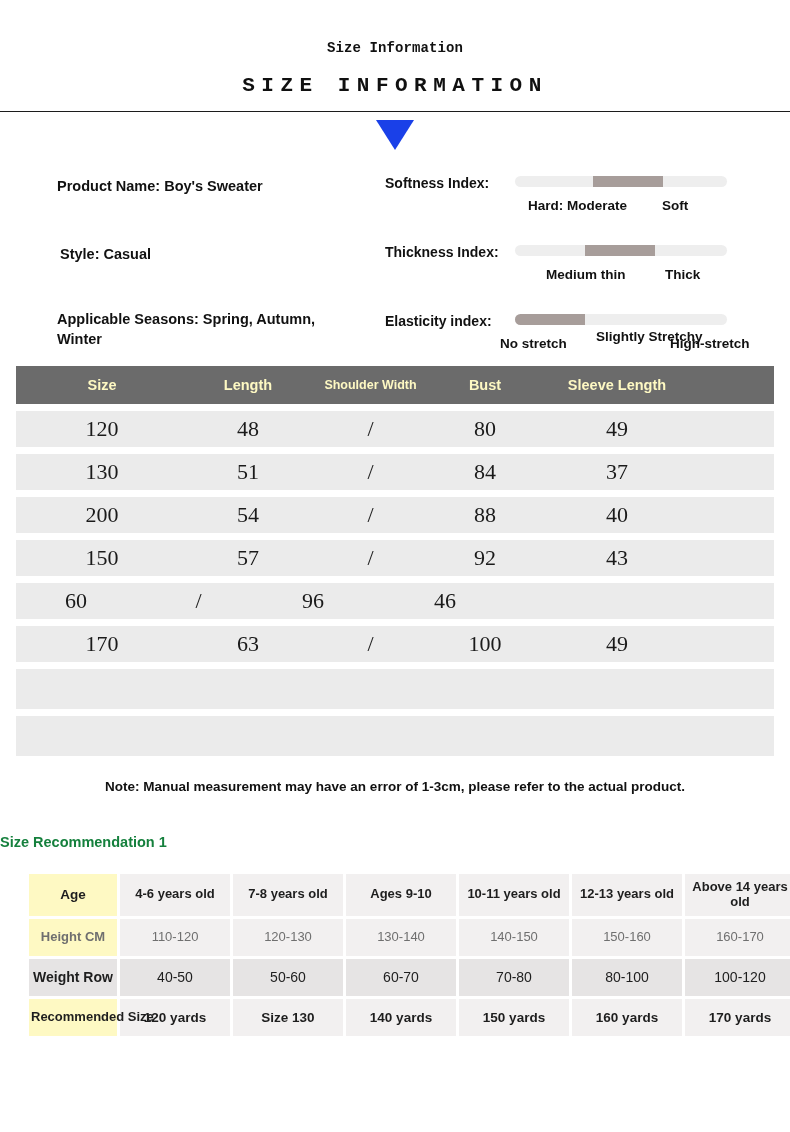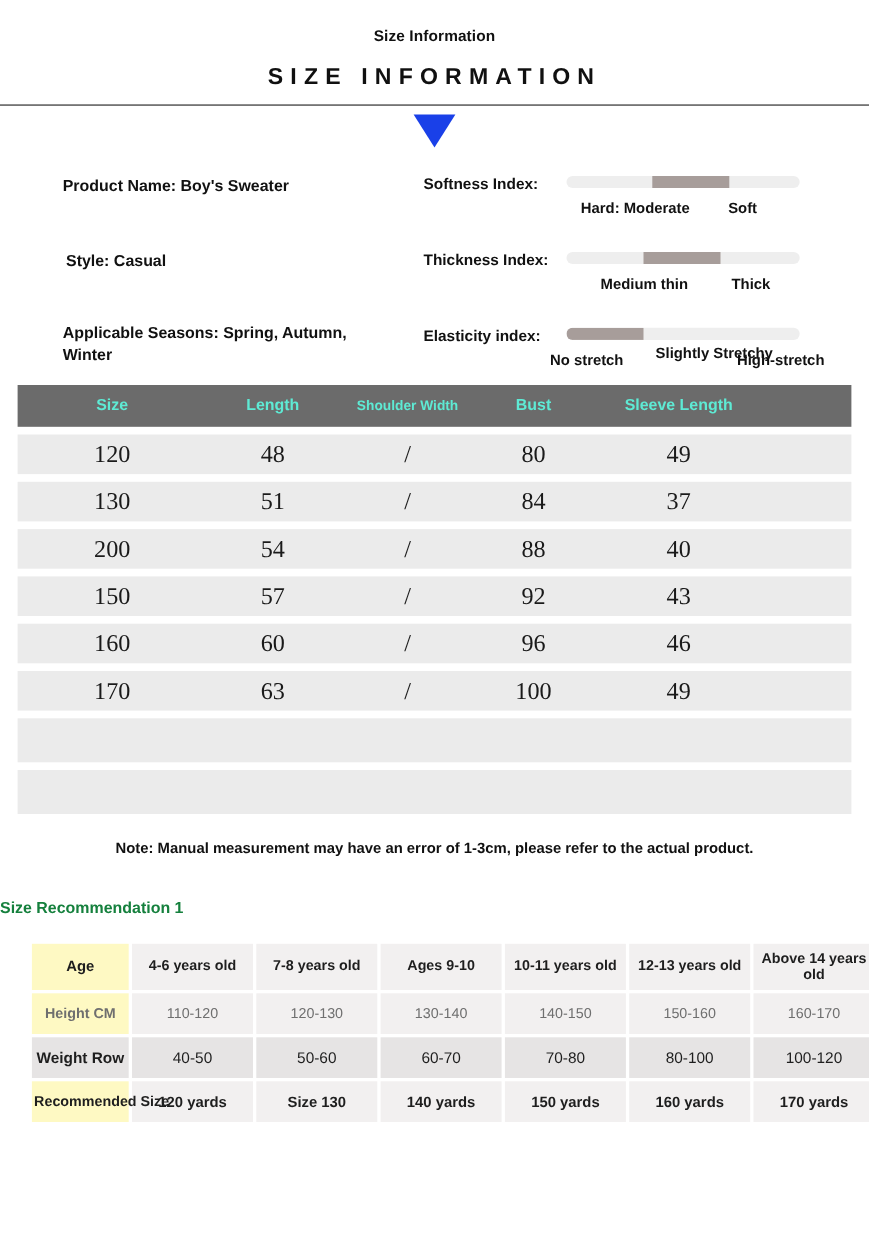--- a/index.html
+++ b/index.html
@@ -11,22 +11,23 @@
     width: 790px;
     height: 1132px;
     font-family: "Liberation Sans", sans-serif;
     color: #111111;
     overflow: hidden;
     position: relative;
   }
 
   
   .header {
-    padding-top: 24px;
-    text-align: center;
+    padding-top: 40px;
+    text-align: center;
+    font-family: Liberation Mono, monospace;
   }
   .header-sub {
     font-size: 14px;
     font-weight: 700;
     letter-spacing: 0.1px;
     color: #111;
     line-height: 1.2;
   }
   .header-main {
     margin-top: 17px;
@@ -139,21 +140,21 @@
     margin: 0 16px;
     width: 758px;
   }
   .st-head {
     display: flex;
     background: #6b6b6b;
     height: 38px;
     align-items: center;
   }
   .st-head div {
-    color: #5eead4;
+    color: #fef9c3;
     font-size: 14.5px;
     font-weight: 700;
     text-align: center;
   }
   .st-head div.sw { font-size: 12.5px; font-weight: 600; }
   .st-row {
     display: flex;
     align-items: center;
     height: 36px;
     background: #ebebeb;
@@ -315,21 +316,20 @@
       </div>
       <div class="st-row">
         <div class="c-size">150</div>
         <div class="c-len">57</div>
         <div class="c-sw">/</div>
         <div class="c-bust">92</div>
         <div class="c-sleeve">43</div>
         <div class="c-pad"></div>
       </div>
       <div class="st-row">
-        <div class="c-size">160</div>
         <div class="c-len">60</div>
         <div class="c-sw">/</div>
         <div class="c-bust">96</div>
         <div class="c-sleeve">46</div>
         <div class="c-pad"></div>
       </div>
       <div class="st-row">
         <div class="c-size">170</div>
         <div class="c-len">63</div>
         <div class="c-sw">/</div>

